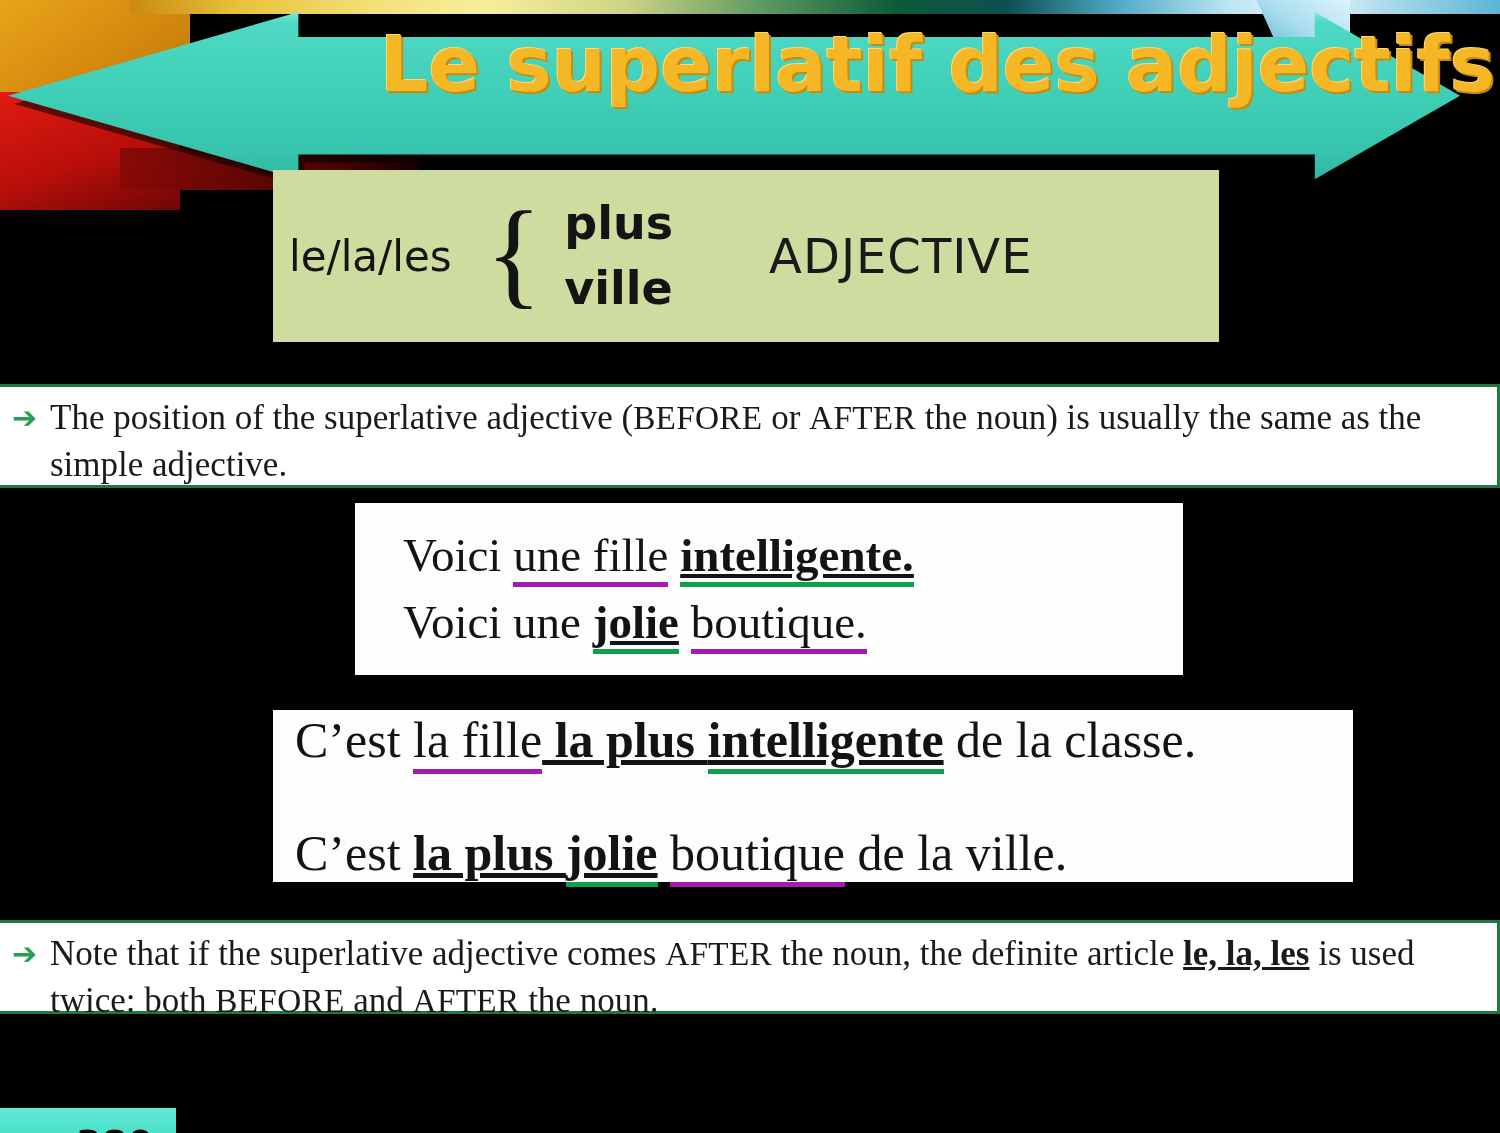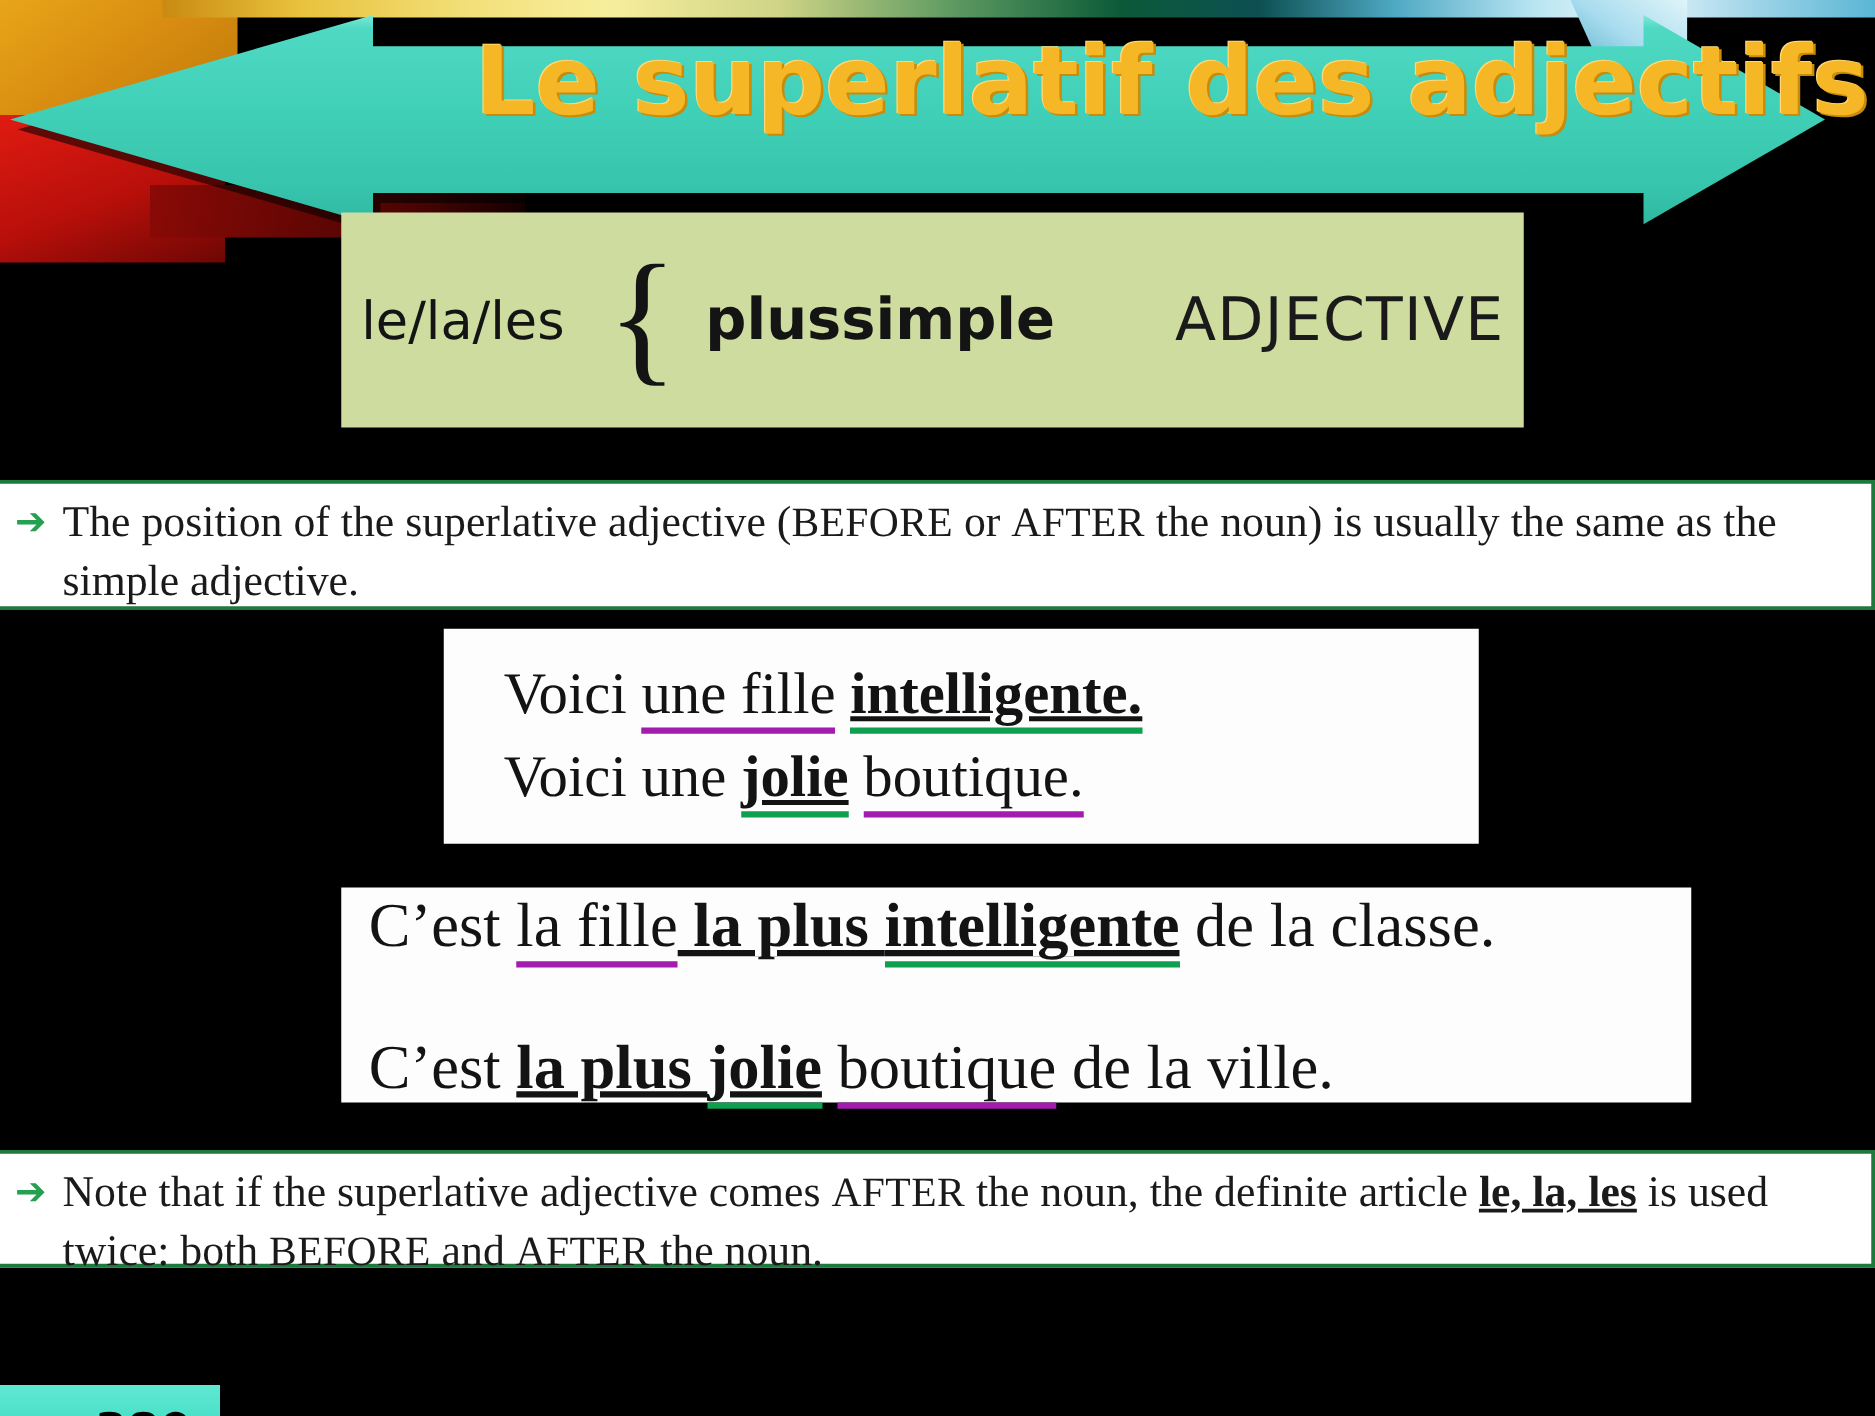--- a/index.html
+++ b/index.html
@@ -91,21 +91,21 @@
     font-weight: normal; font-size: 42px; color: #141414;
     margin-left: 16px;
   }
   .brace {
     font-family: "Liberation Serif", serif;
     font-size: 118px; color: #141414;
     line-height: 0.72; margin-left: 34px; margin-top: -4px;
     font-weight: 300;
   }
   .formula-stack {
-    display: flex; flex-direction: row; margin-left: 22px;
+    display: flex; flex-direction: column; margin-left: 22px;
   }
   .formula-stack span {
     font-family: "DejaVu Sans", sans-serif;
     font-weight: bold; font-size: 46px; color: #141414;
     line-height: 1.42;
   }
   .formula-adj {
     font-family: "DejaVu Sans", sans-serif;
     font-size: 48px; color: #1a1a1a;
     margin-left: 96px; letter-spacing: 1px;
@@ -175,21 +175,21 @@
 
   <div class="banner-shadow"></div>
   <div class="banner"></div>
   <div class="banner-title">Le superlatif des adjectifs</div>
 
   <div class="formula-box">
     <span class="formula-article">le/la/les</span>
     <span class="brace">{</span>
     <span class="formula-stack">
       <span>plus</span>
-      <span>simple</span>
+      <span>ville</span>
     </span>
     <span class="formula-adj">ADJECTIVE</span>
   </div>
 
   <div class="textblock" id="note-1">
     <div class="bullet-arrow">➔</div>
     <div class="note-text"><span>The position of the superlative adjective (</span><span class="sc">BEFORE</span><span> or </span><span class="sc">AFTER</span><span> the noun) is usually the same as the simple adjective.</span></div>
   </div>
 
   <div class="example-box" id="example-1">

